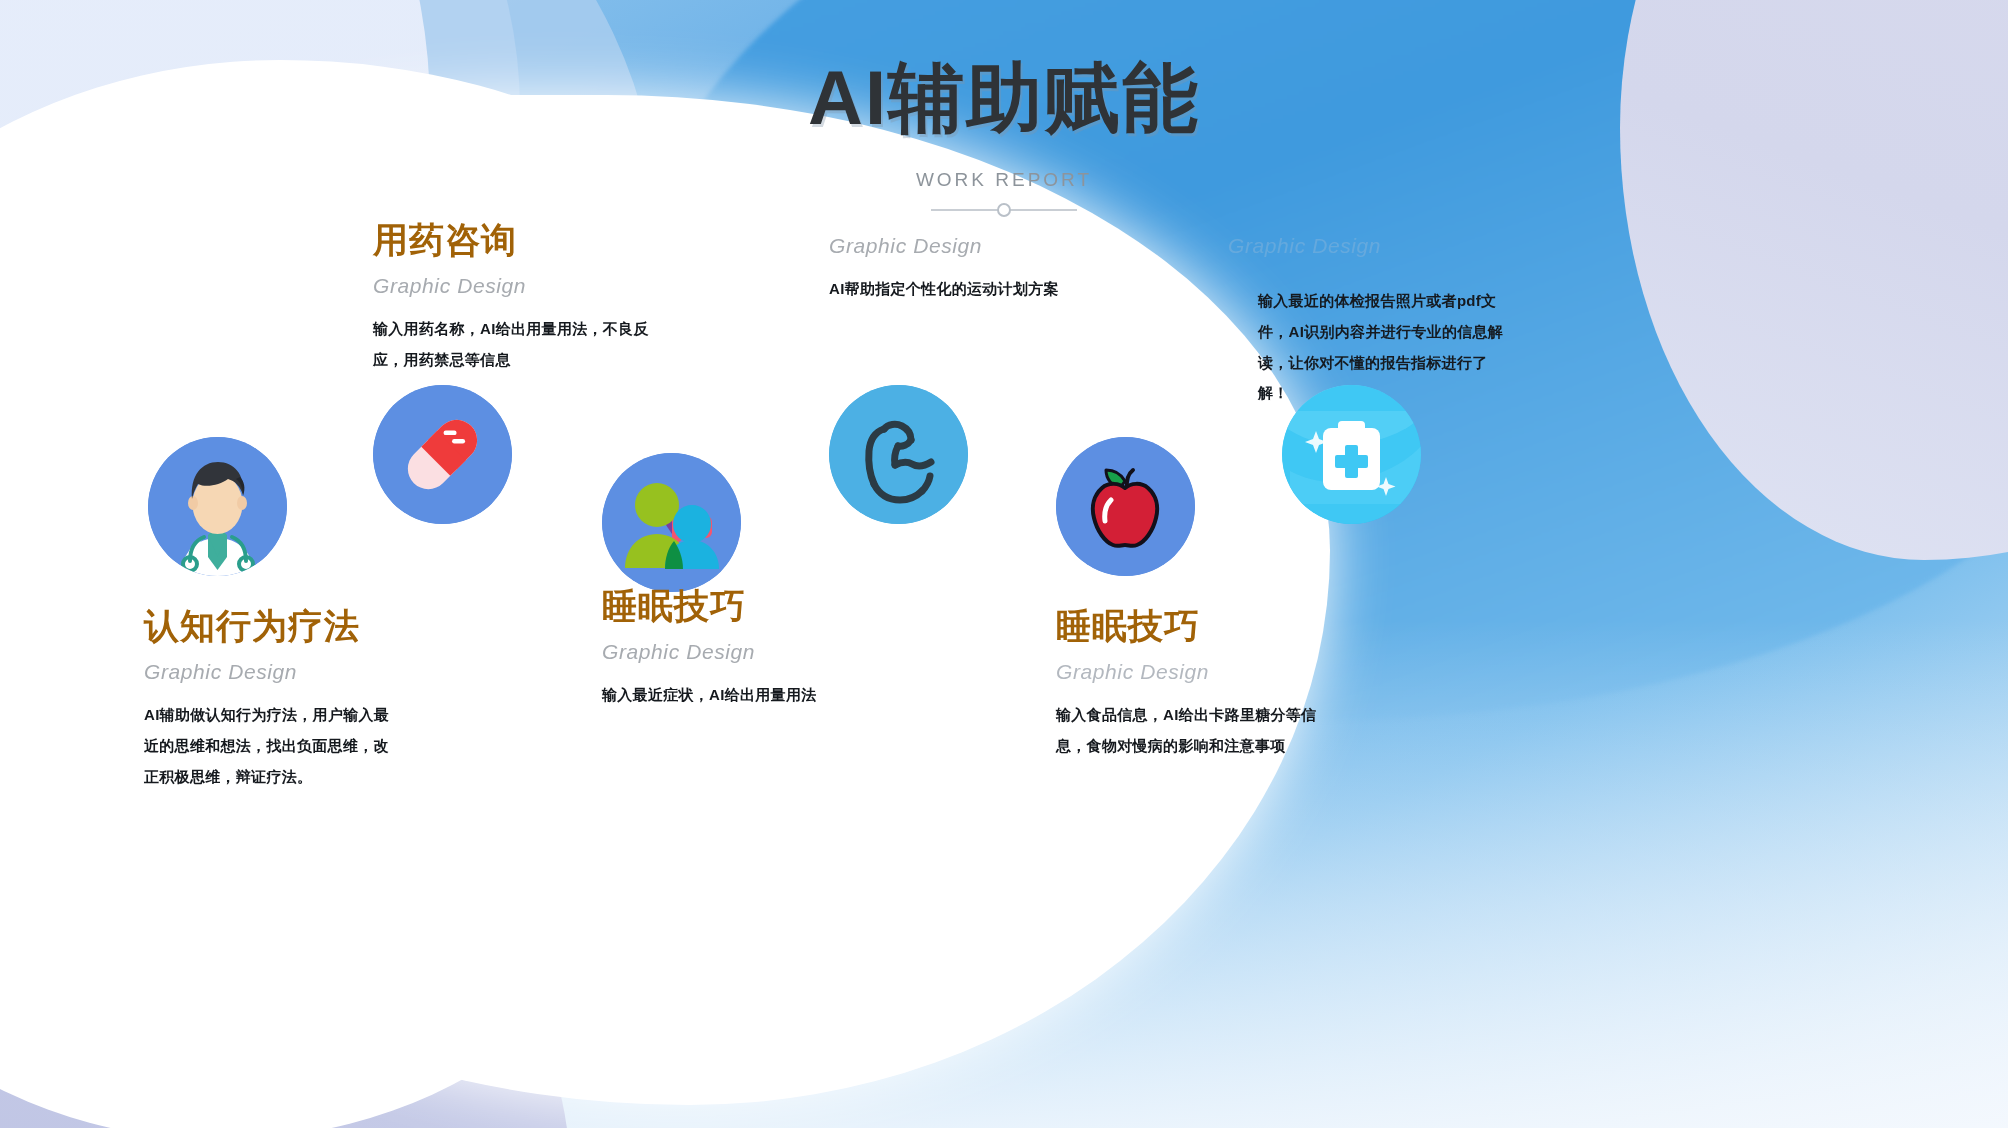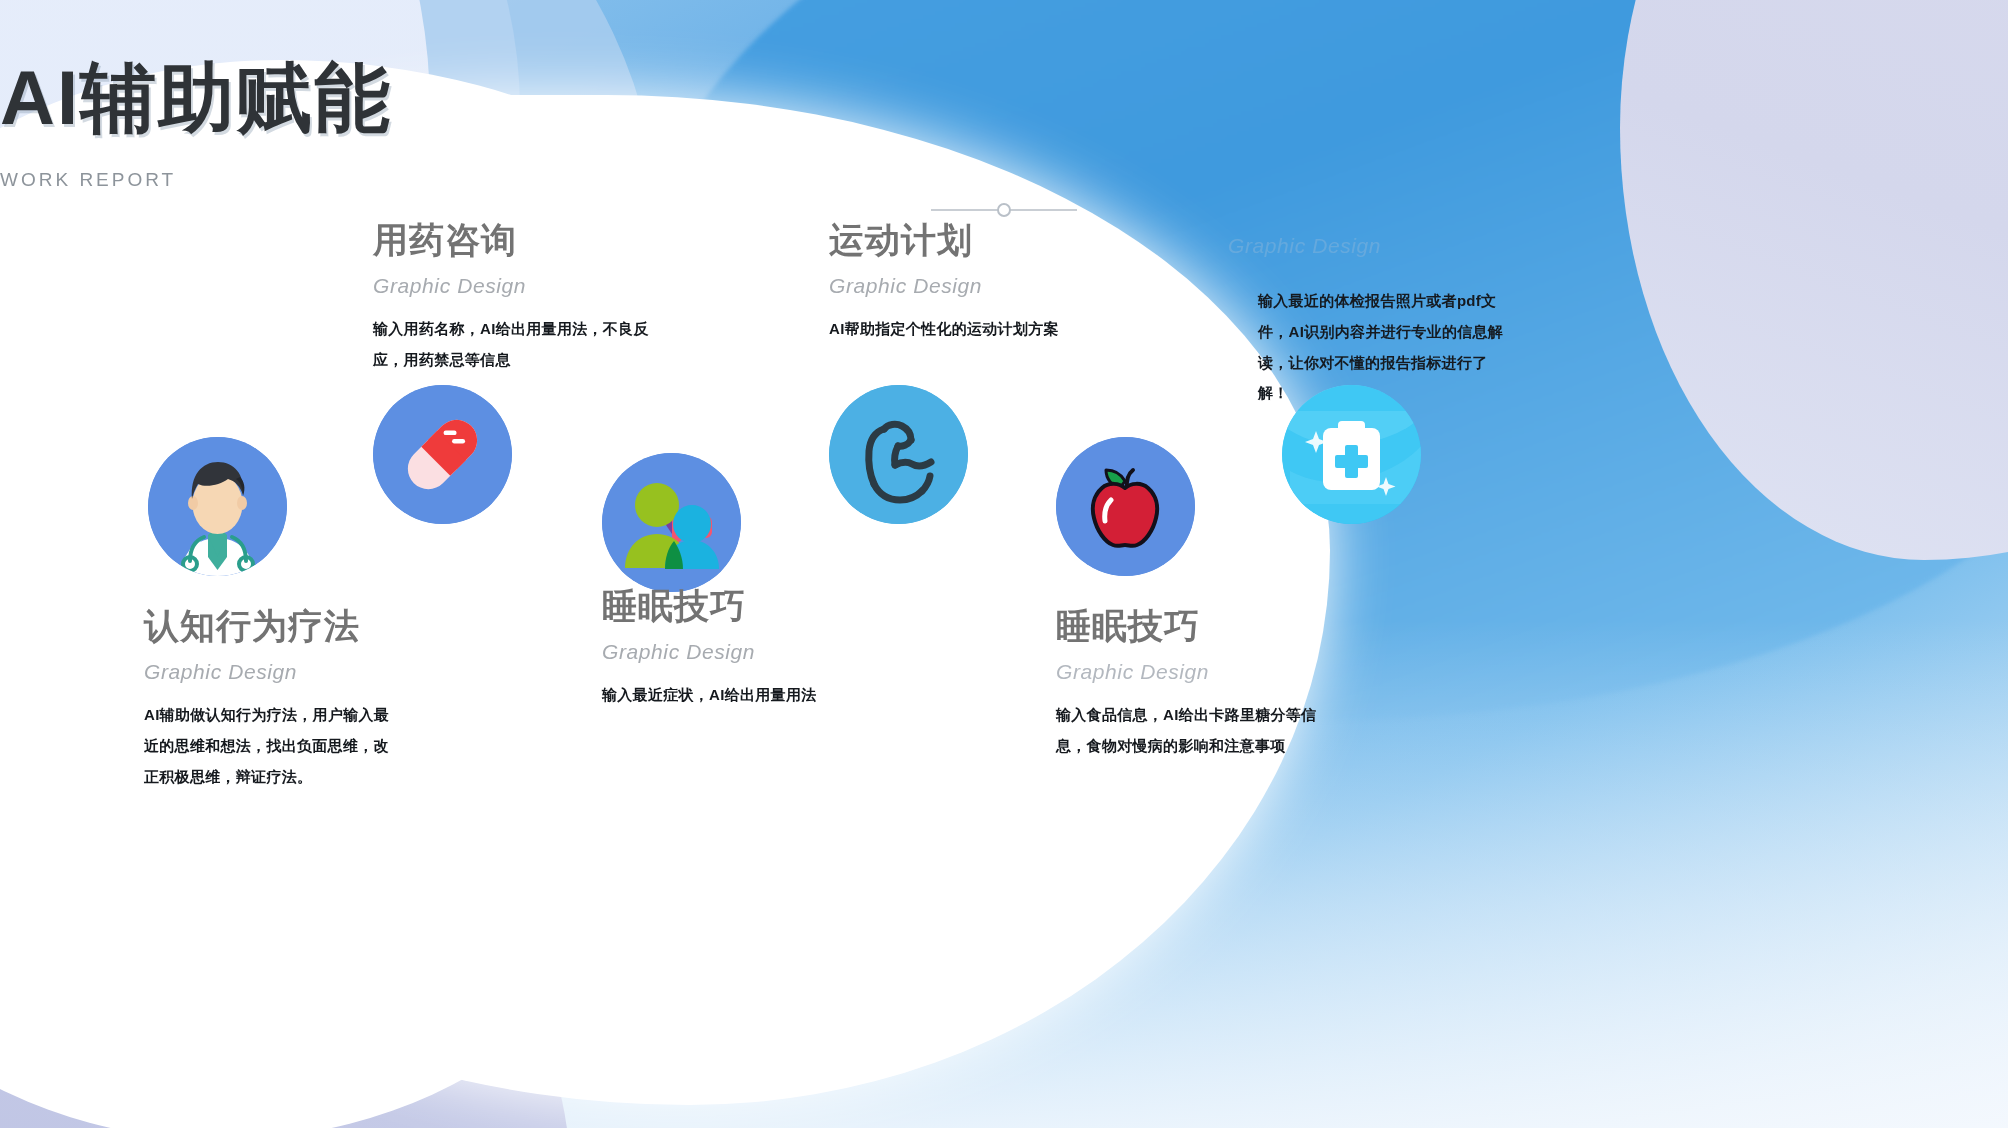--- a/index.html
+++ b/index.html
@@ -64,21 +64,21 @@
     background:#ffffff;
     border-radius:50% 46% 50% 50%/50% 50% 48% 50%;
   }
   .white-blob3{
     position:absolute;left:-200px;top:60px;width:1000px;height:700px;
     background:#ffffff;
     border-radius:48% 52% 50% 50%/52% 48% 52% 48%;
   }
 
   
-  .header{position:absolute;left:0;top:48px;width:2008px;text-align:left;z-index:30;}
+  .header{position:absolute;left:0;top:48px;width:2008px;text-align:center;z-index:30;}
   .header h1{
     margin:0;font-size:76px;font-weight:bold;color:#2f3337;letter-spacing:2px;
     text-shadow:2px 3px 0 rgba(130,150,170,.35);
     font-family:"Liberation Sans","DejaVu Sans",sans-serif;
   }
   .header .sub{
     margin-top:18px;font-size:19px;letter-spacing:3px;color:#8d949b;font-weight:500;
   }
   .rule-wrap{
     margin:12px auto 0;width:146px;height:14px;position:relative;
@@ -87,21 +87,21 @@
     position:absolute;top:6px;left:0;width:146px;height:2px;background:#c9ced4;
   }
   .rule-wrap .dot{
     position:absolute;top:0px;left:66px;width:10px;height:10px;border-radius:50%;
     background:#ffffff;border:2px solid #b9c0c8;
   }
 
   
   .block{position:absolute;z-index:25;}
   .block .title{
-    font-size:35px;font-weight:bold;color:#737373;letter-spacing:1px;line-height:1.15;
+    font-size:35px;font-weight:bold;color:#a16207;letter-spacing:1px;line-height:1.15;
     white-space:nowrap;
   }
   .block .subtitle{
     margin-top:14px;font-size:21px;color:#a7abb0;letter-spacing:.6px;font-weight:500;font-style:italic;
   }
   .block .desc{
     margin-top:16px;font-size:15px;color:#15191e;line-height:2.05;font-weight:bold;
     letter-spacing:.3px;
   }
   .block.faint .subtitle{color:#7fb2dc;opacity:.55;}
@@ -237,21 +237,20 @@
     </svg>
   </div>
 
   <div class="block" style="left:373px;top:220px;width:290px;">
     <div class="title">用药咨询</div>
     <div class="subtitle">Graphic Design</div>
     <div class="desc">输入用药名称，AI给出用量用法，不良反应，用药禁忌等信息</div>
   </div>
 
   <div class="block" style="left:829px;top:220px;width:230px;">
-    <div class="title">运动计划</div>
     <div class="subtitle">Graphic Design</div>
     <div class="desc" style="white-space:nowrap;">AI帮助指定个性化的运动计划方案</div>
   </div>
 
   <div class="block faint onblue" style="left:1228px;top:220px;width:270px;">
     <div class="subtitle">Graphic Design</div>
     <div class="desc" style="margin-top:28px;margin-left:30px;width:252px;">输入最近的体检报告照片或者pdf文件，AI识别内容并进行专业的信息解读，让你对不懂的报告指标进行了解！</div>
   </div>
 
   <div class="block" style="left:144px;top:606px;width:270px;">

